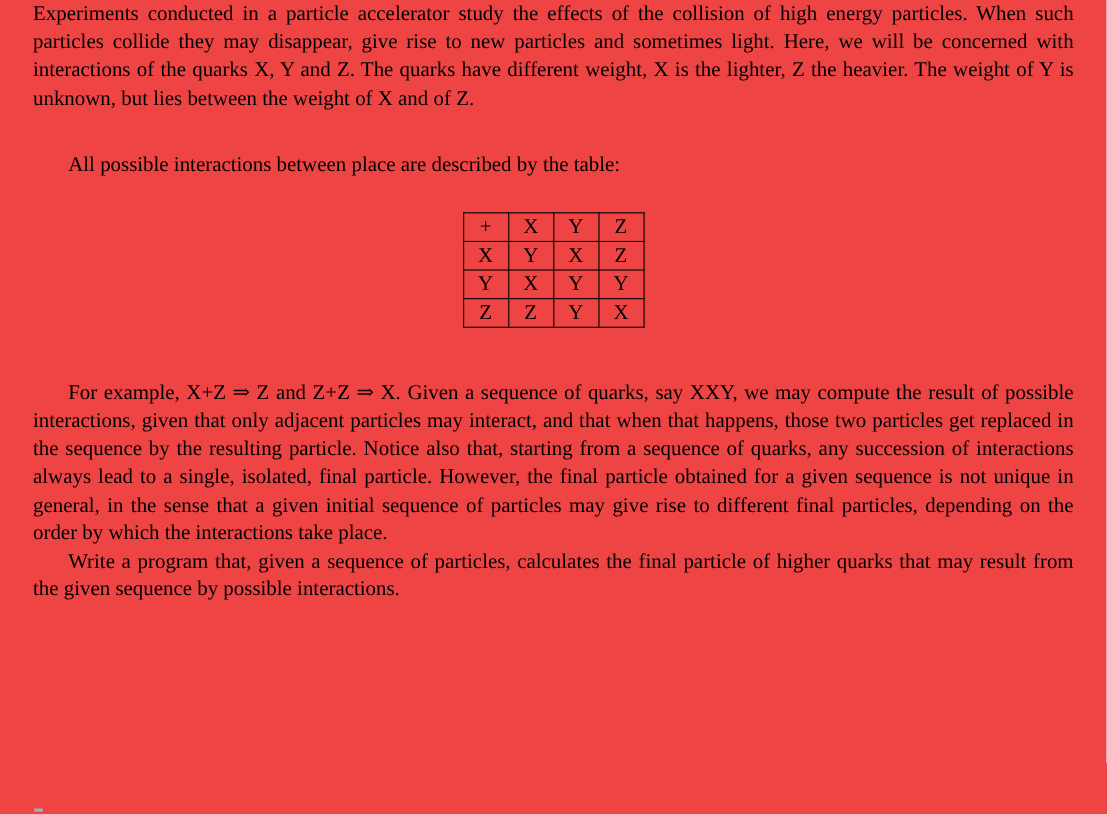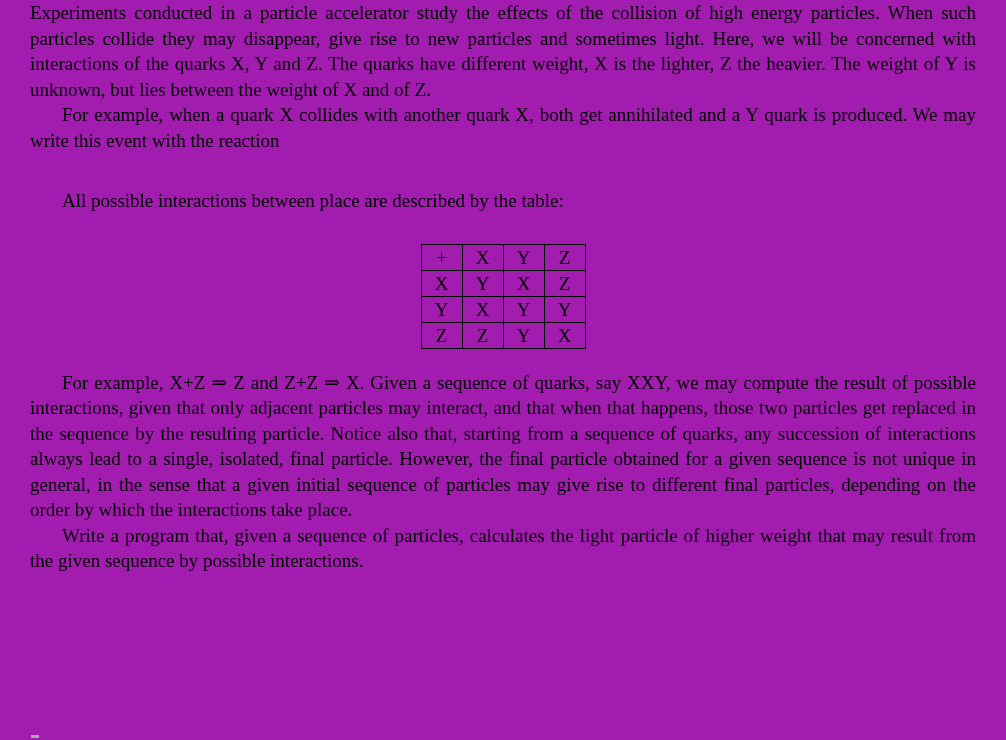--- a/index.html
+++ b/index.html
@@ -4,21 +4,21 @@
 <style>
   html, body {
     margin: 0;
     padding: 0;
     background: #ffffff;
   }
   .page {
     position: relative;
     width: 1006px;
     height: 740px;
-    background: #a21caf;
+    background: #ef4444;
     color: #000000;
     overflow: hidden;
     font-family: "Liberation Serif", "DejaVu Serif", serif;
     font-size: 19px;
     line-height: 25.5px;
   }
   .textblock {
     padding: 0 30px;
   }
   p {
@@ -44,40 +44,39 @@
     border: 1px solid #000000;
     width: 40px;
     height: 25px;
     padding: 0;
     text-align: center;
     vertical-align: middle;
     font-size: 19px;
     line-height: 25px;
   }
   .after-table {
-    margin-top: 21px;
+    margin-top: 47px;
   }
   .cutoff-fragment {
     position: absolute;
     left: 31px;
     top: 735px;
     width: 8px;
     height: 3px;
     background: #aaaaaa;
   }
 </style>
 </head>
 <body>
 
 <div class="page">
   <div class="textblock">
 
     <p>Experiments conducted in a particle accelerator study the effects of the collision of high energy particles. When such particles collide they may disappear, give rise to new particles and sometimes light. Here, we will be concerned with interactions of the quarks X, Y and Z. The quarks have different weight, X is the lighter, Z the heavier. The weight of Y is unknown, but lies between the weight of X and of Z.</p>
 
-    <p class="indent">For example, when a quark X collides with another quark X, both get annihilated and a Y quark is produced. We may write this event with the reaction</p>
 
 
     <p class="indent table-intro">All possible interactions between place are described by the table:</p>
 
     <table class="interaction">
       <tbody>
         <tr>
           <td>+</td>
           <td>X</td>
           <td>Y</td>
@@ -100,18 +99,18 @@
           <td>Z</td>
           <td>Y</td>
           <td>X</td>
         </tr>
       </tbody>
     </table>
 
     <p class="indent after-table">For example, X+Z ⇒ Z and Z+Z ⇒ X. Given a sequence of quarks, say XXY, we may compute the result of possible interactions, given that only adjacent particles may interact, and that when that happens, those two particles get replaced in the sequence by the resulting particle. Notice also that, starting from a sequence of quarks, any succession of interactions always lead to a single, isolated, final particle. However, the final particle obtained for a given sequence is not unique in general, in the sense that a given initial sequence of particles may give rise to different final particles, depending on the order by which the interactions take place.</p>
 
 
-    <p class="indent">Write a program that, given a sequence of particles, calculates the light particle of higher weight that may result from the given sequence by possible interactions.</p>
+    <p class="indent">Write a program that, given a sequence of particles, calculates the final particle of higher quarks that may result from the given sequence by possible interactions.</p>
 
   </div>
 
   <div class="cutoff-fragment"></div>
 </div>
 
 </body></html>

